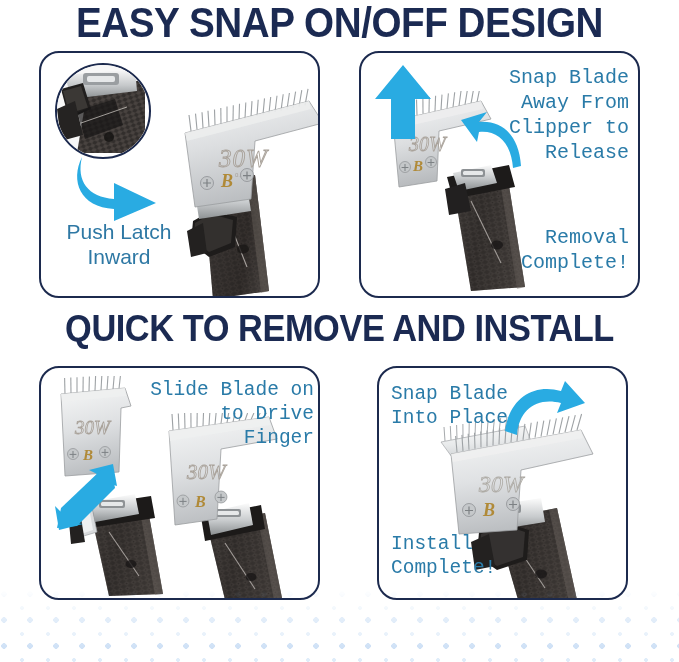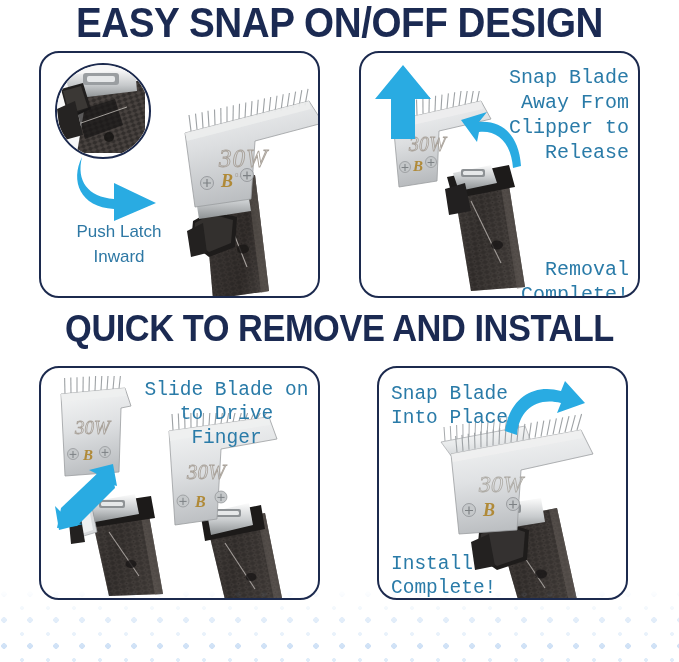--- a/index.html
+++ b/index.html
@@ -77,26 +77,26 @@
     position: absolute;
     color: #2e78a4;
     font-family: "Liberation Sans", sans-serif;
     font-weight: 400;
     font-size: 20px;
     line-height: 23.5px;
     white-space: pre-line;
   }
   .caption.teal { color: #2a7ba8; font-family: Liberation Mono, monospace; }
 
-  #cap-push-latch   { left: 8px;  top: 166px; width: 140px; text-align: center; font-size: 17px; line-height: 25px; }
+  #cap-push-latch   { left: 8px;  top: 166px; width: 140px; text-align: center; font-size: 21px; line-height: 25px; }
   #cap-snap-away    { right: 9px; top: 12px;  width: 160px; text-align: right;  font-size: 20px;   line-height: 25px; }
-  #cap-removal      { right: 9px; top: 172px; width: 150px; text-align: right;  font-size: 20px;   line-height: 25px; margin-top: 32px; }
-  #cap-slide-blade  { left: 98px; top: 10px;  width: 175px; text-align: center;   font-size: 19.5px; line-height: 24px; }
+  #cap-removal      { right: 9px; top: 172px; width: 150px; text-align: right;  font-size: 20px;   line-height: 25px; }
+  #cap-slide-blade  { left: 98px; top: 10px;  width: 175px; text-align: right;   font-size: 19.5px; line-height: 24px; }
   #cap-snap-place   { left: 12px; top: 14px;  width: 150px; text-align: left;   font-size: 19.5px; line-height: 24px; }
-  #cap-install      { left: 12px; top: 184px; width: 150px; text-align: left;   font-size: 19.5px; line-height: 24px; }
+  #cap-install      { left: 12px; top: 164px; width: 150px; text-align: left;   font-size: 19.5px; line-height: 24px; }
 
   
   .clipper { position: absolute; }
   .clipper svg { display: block; }
 
   
   .inset-circle {
     position: absolute;
     border-radius: 50%;
     border: 2.2px solid #1c2a4e;

